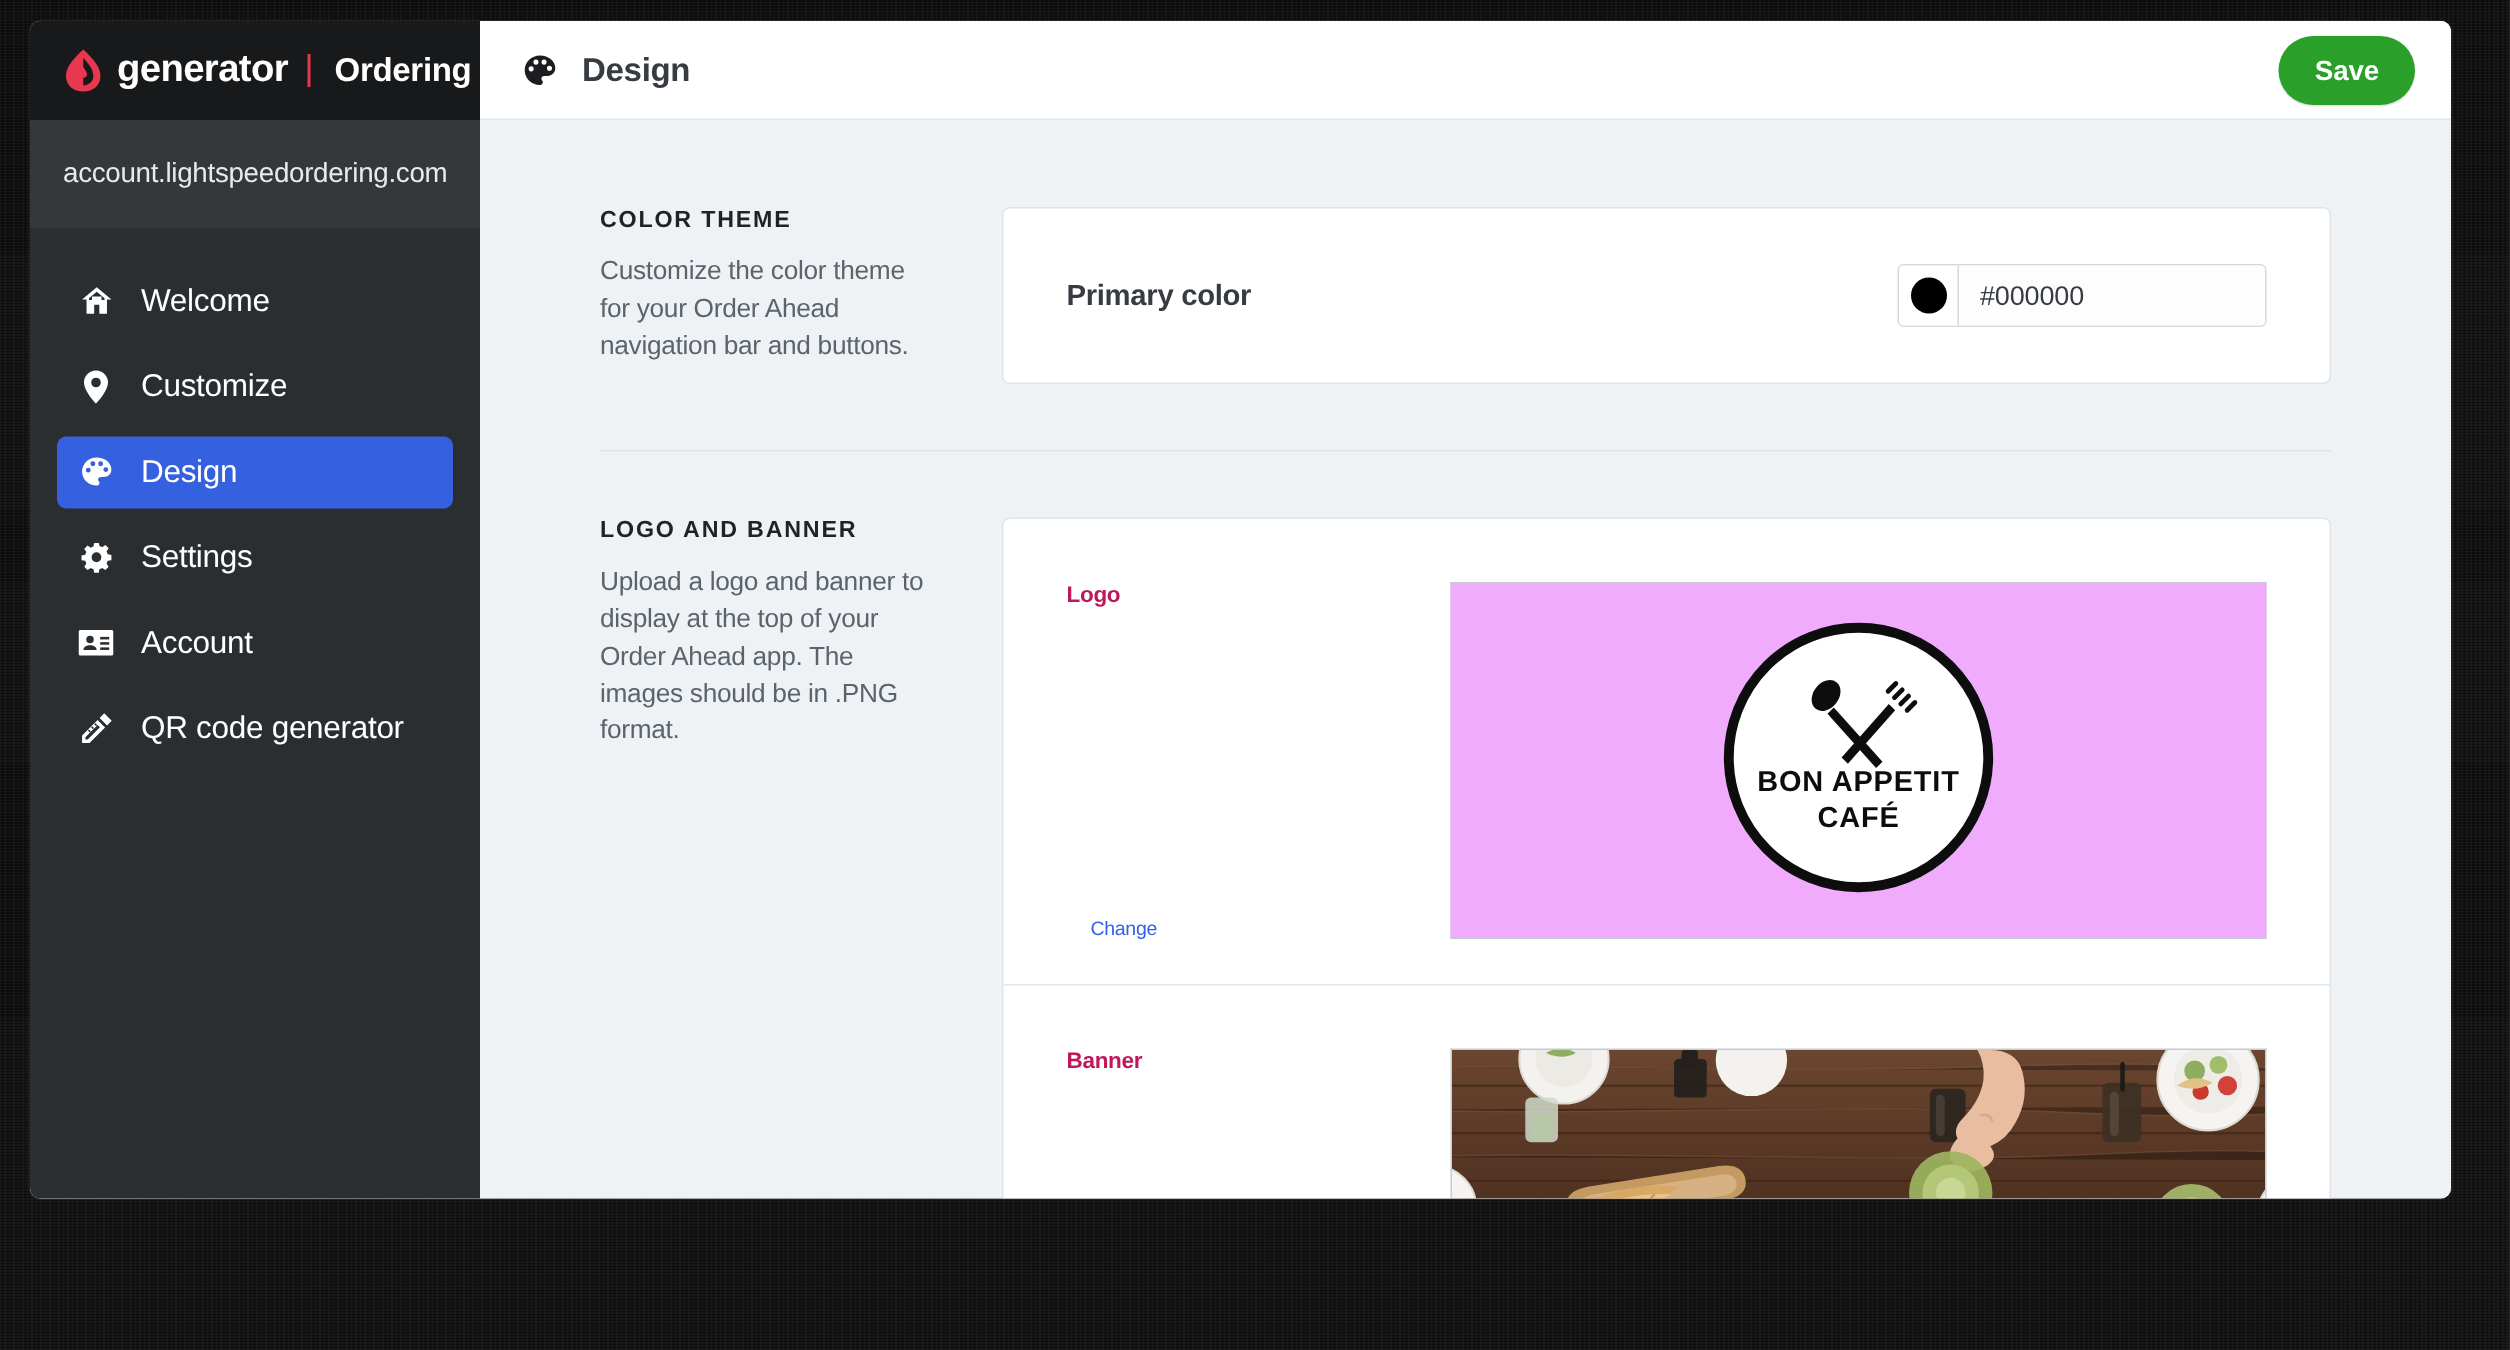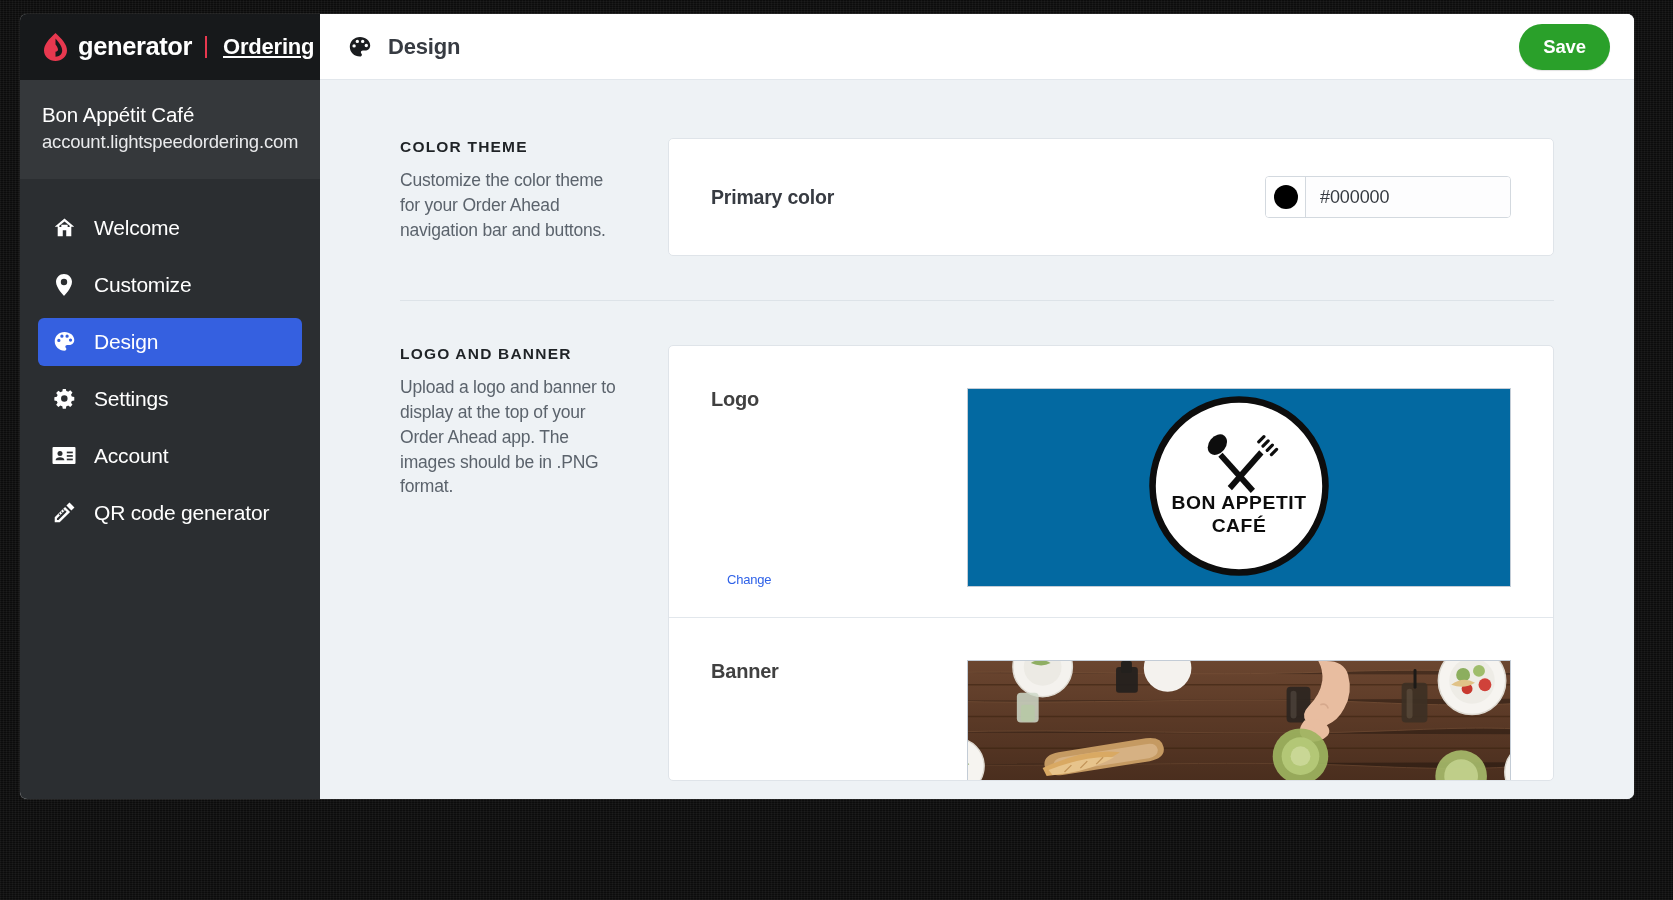--- a/index.html
+++ b/index.html
@@ -58,21 +58,21 @@
     font-weight: 600;
     letter-spacing: -0.4px;
     line-height: 1;
   }
   .brand-bar {
     width: 2px; height: 22px; background: #e8384f;
     margin: 0 7px 0 4px; flex: 0 0 2px;
   }
   .brand-sub {
     color: #ffffff; font-size: 22px; font-weight: 600;
-    letter-spacing: -0.2px; line-height: 1; text-decoration: underline;
+    letter-spacing: -0.2px; line-height: 1;
   }
 
   .account-block {
     padding: 22px 22px 24px 22px;
     background: #35383b;
     border-bottom: 1px solid #2b2e31;
   }
   .account-name {
     color: #ffffff; font-size: 20.5px; font-weight: 400;
     letter-spacing: -0.1px; line-height: 1.3;
@@ -234,39 +234,39 @@
     padding: 42px 42px 30px 42px;
     min-height: 0;
   }
   .media-left {
     width: 256px;
     flex: 0 0 256px;
     display: flex;
     flex-direction: column;
   }
   .media-label {
-    font-size: 20px;
+    font-size: 15px;
     font-weight: 700;
-    color: #404040;
+    color: #be185d;
     letter-spacing: -0.2px;
   }
   .change-link {
     margin-top: auto;
     color: #2f62e8;
     font-size: 13px;
     letter-spacing: -0.2px;
     cursor: pointer;
     text-decoration: none;
     margin-left: 16px;
   }
   .preview-box {
     flex: 1 1 auto;
     border: 1px solid #c3ccd6;
-    background: #0369a1;
-    height: 199px;
+    background: #f0abfc;
+    height: 238px;
     display: flex;
     align-items: center;
     justify-content: center;
     min-width: 0;
   }
 
   .card-sep { height: 1px; background: #e2e7ec; }
 
   
   .banner-row { padding-bottom: 0; }
@@ -296,21 +296,20 @@
                    M13.5 6.5 C17 10.5 20.2 14.2 20.2 18.6 C20.2 22.4 17.2 24.8 13.5 24.8 L13.5 19.8
                    C15 19.8 16 18.9 16 17.6 C16 15.8 14.4 13.9 13.5 12.6 Z" fill="#e8384f"></path>
         </svg>
       </span>
       <span class="brand-word">generator</span>
       <span class="brand-bar"></span>
       <span class="brand-sub">Ordering</span>
     </div>
 
     <div class="account-block">
-      <div class="account-name">Bon Appétit Café</div>
       <div class="account-domain">account.lightspeedordering.com</div>
     </div>
 
     <nav class="nav">
 
       <div class="nav-item">
         <span class="nav-icon">
           <svg width="23" height="23" viewBox="0 0 24 24" fill="#ffffff" aria-hidden="true">
             <path d="M12 2.6 1.8 11.1h3.1V21h5.3v-6.2h3.6V21h5.3v-9.9h3.1L12 2.6zm0 3.1 5.4 4.5v1.3h-2.1V9.1h-6.6v2.4H6.6v-1.3L12 5.7z"></path>
           </svg>

